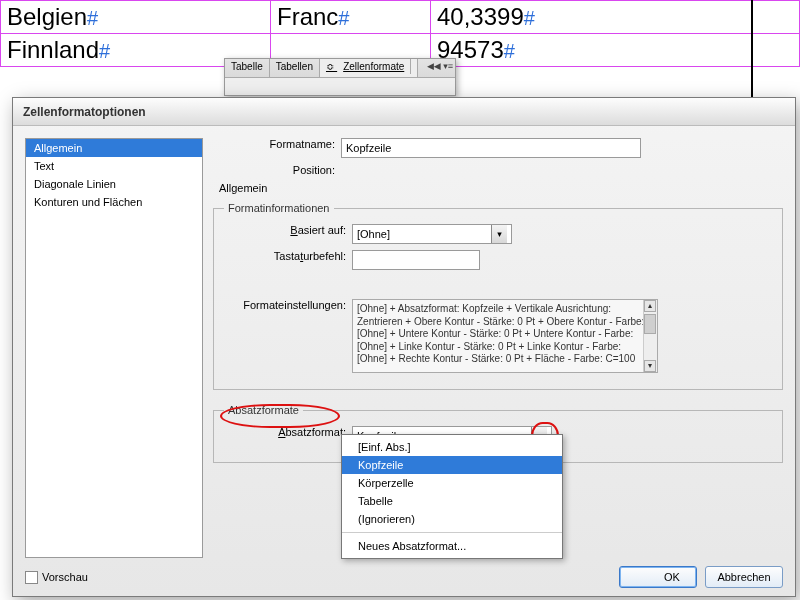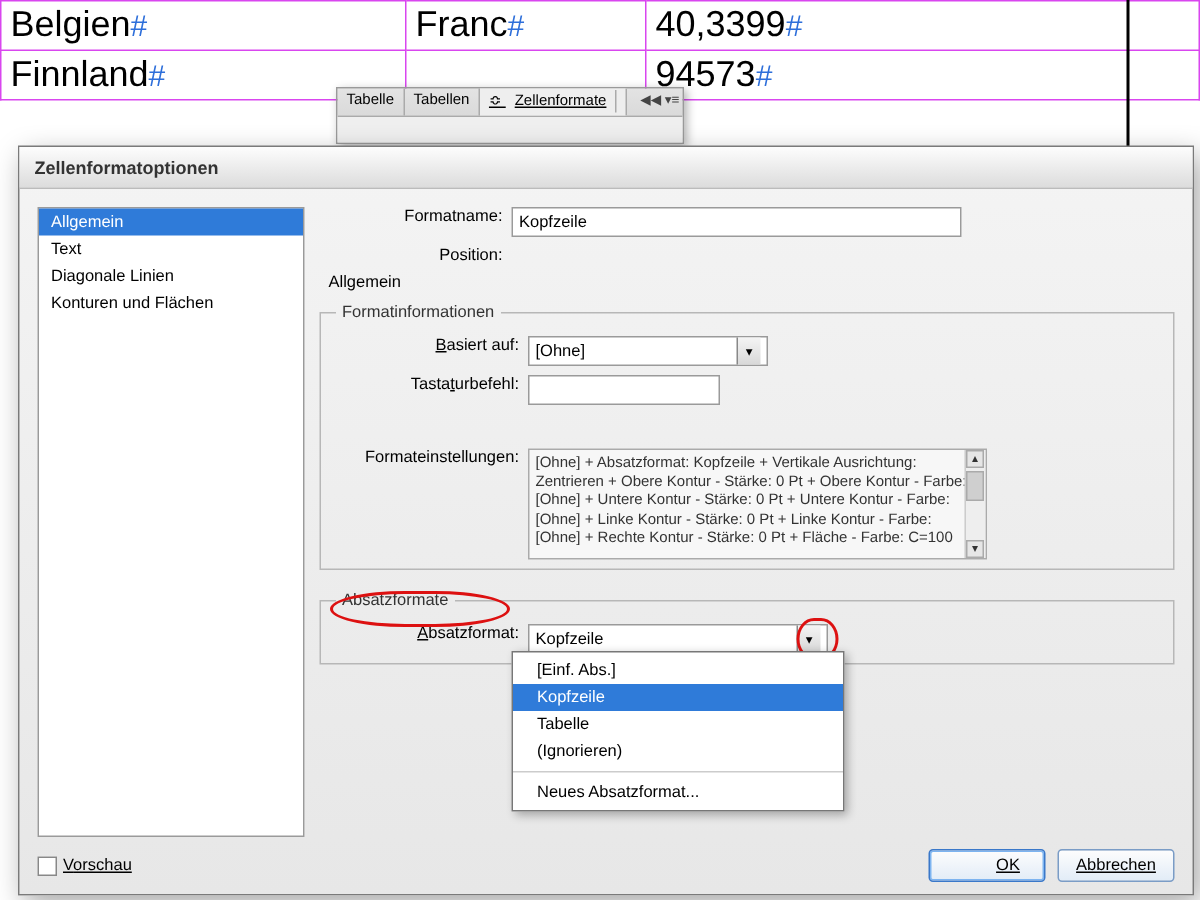--- a/index.html
+++ b/index.html
@@ -31,35 +31,35 @@
 
   .form-area { position:absolute; top:12px; left:200px; right:12px; }
   .row { display:flex; align-items:flex-start; margin-bottom:6px; }
   .row label { width:128px; text-align:right; padding-right:6px; font-size:11px; }
   .row .u { text-decoration: underline; }
   .field { background:#fff; border:1px solid #9a9a9a; height:20px; padding:1px 4px; font-size:11px; }
   .field.wide { width:300px; }
   .select { position:relative; display:flex; align-items:center; }
   .select .arrow { width:16px; height:18px; border-left:1px solid #888; text-align:center; font-size:9px; line-height:18px; background:linear-gradient(#f4f4f4,#d8d8d8); }
 
-  fieldset { border:1px solid #b7b7b7; margin-top:8px; padding:10px 10px 0 10px; font-size:11px; position:relative;}
+  fieldset { border:1px solid #b7b7b7; margin-top:8px; padding:10px 10px 10px 10px; font-size:11px; position:relative;}
   legend { padding:0 4px; font-size:11px; color:#333; }
   .circle { border:2px solid #d11; border-radius:50%/60%; position:absolute; pointer-events:none;}
 
   .settings-box { width:306px; height:74px; background:#f7f7f7; border:1px solid #aaa; font-size:10px; padding:3px 4px; line-height:1.25; color:#333; overflow:hidden; position:relative;}
   .scroll-track { position:absolute; right:0; top:0; bottom:0; width:14px; background:#eee; border-left:1px solid #ccc;}
   .scroll-thumb { position:absolute; right:1px; top:14px; width:12px; height:20px; background:#cfcfcf; border:1px solid #aaa;}
   .scroll-btn { position:absolute; right:1px; width:12px; height:12px; background:#e6e6e6; border:1px solid #aaa; font-size:8px; text-align:center; line-height:10px;}
 
   .dropdown-open { position:absolute; top:308px; left:328px; width:222px; background:#fff; border:1px solid #777; box-shadow:2px 2px 6px rgba(0,0,0,.3); padding:3px 0; z-index:50;}
   .dropdown-open div { padding:3px 16px; font-size:11px; }
   .dropdown-open div.sel { background:#2f7bd9; color:#fff; }
   .dropdown-open .divider { border-top:1px solid #ccc; margin:4px 0; padding:0; height:0; }
 
-  .dlg-footer { position:absolute; bottom:8px; left:12px; right:12px; display:flex; align-items:center;text-decoration:underline;}
+  .dlg-footer { position:absolute; bottom:8px; left:12px; right:12px; display:flex; align-items:center;}
   .chk { width:13px; height:13px; border:1px solid #888; background:#fff; margin-right:4px; display:inline-block;}
   .spacer { flex:1; }
   .btn { min-width:78px; height:22px; border:1px solid #7a9cc6; background:linear-gradient(#fdfdfd,#e2ecf7); border-radius:3px; margin-left:8px; font-size:11px; text-align:center; line-height:20px; }
   .btn.primary { border-color:#3a78c9; box-shadow:0 0 0 1px #7db4f0 inset;padding-left:28px; }
 </style>
 </head>
 <body>
 
 <table class="bg-table">
   <tbody>
@@ -145,20 +145,21 @@
             <div class="circle" style="top:-5px; right:-8px; width:28px; height:28px;"></div>
           </div>
         </div>
       </fieldset>
 
     </div>
 
     <div class="dropdown-open">
       <div>[Einf. Abs.]</div>
       <div class="sel">Kopfzeile</div>
+      <div>Körperzelle</div>
       <div>Tabelle</div>
       <div>(Ignorieren)</div>
       <div class="divider"></div>
       <div>Neues Absatzformat...</div>
     </div>
 
     <div class="dlg-footer">
       <span class="chk"></span>
       <span><span class="u">V</span>orschau</span>
       <div class="spacer"></div>

